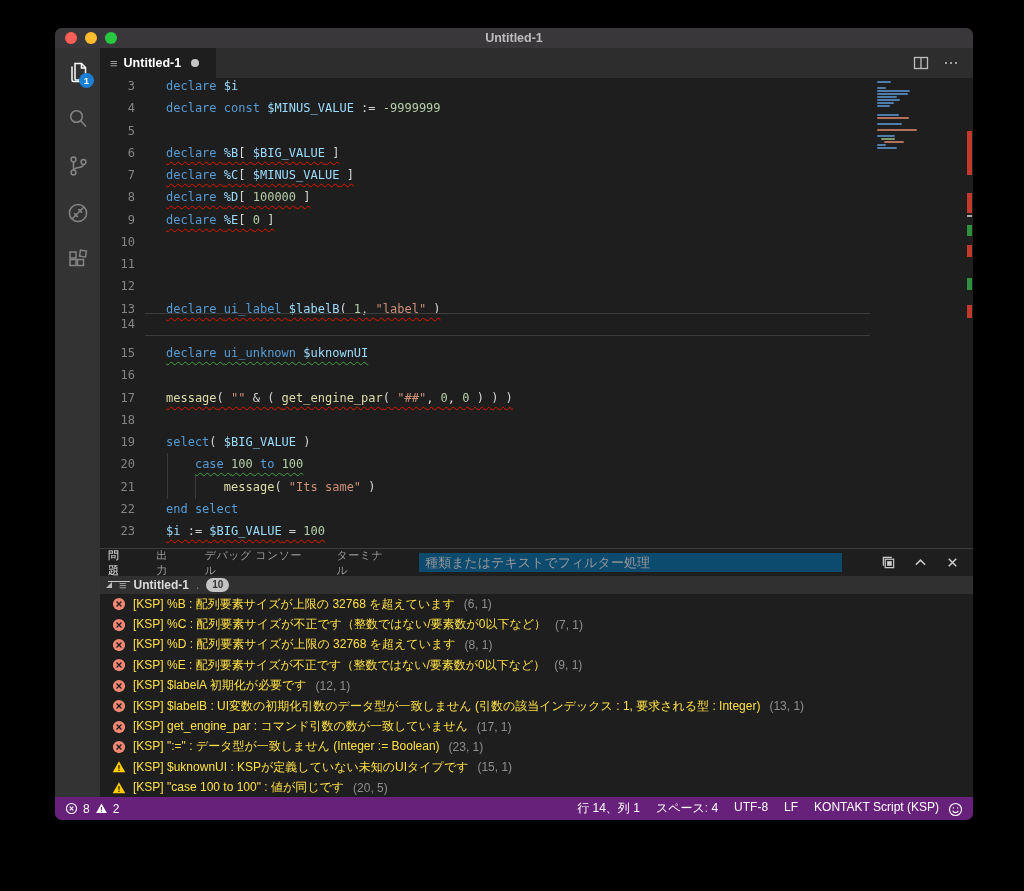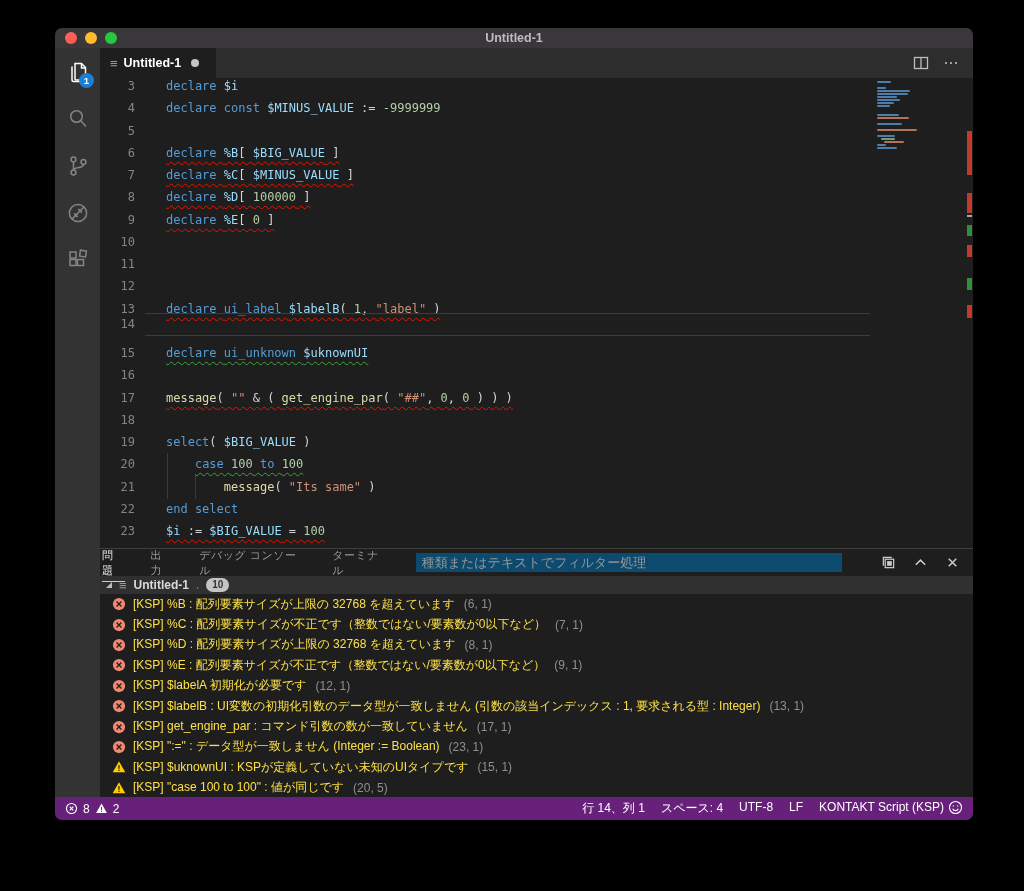--- a/index.html
+++ b/index.html
@@ -41,21 +41,21 @@
   .u-e{text-decoration:underline;text-decoration-style:wavy;text-decoration-color:#e51400;
     text-decoration-thickness:1px;text-underline-offset:3.5px;text-decoration-skip-ink:none;}
   .u-w{text-decoration:underline;text-decoration-style:wavy;text-decoration-color:#3fa33f;
     text-decoration-thickness:1px;text-underline-offset:3.5px;text-decoration-skip-ink:none;}
   .minimap{position:absolute;left:775px;top:0;width:91px;height:470px;}
   .mm-bar{position:absolute;height:2px;border-radius:1px;}
   .overview{position:absolute;left:866px;top:0;width:7px;height:470px;}
   .ov-mark{position:absolute;left:1px;width:5px;}
   
   .panel{position:absolute;left:45px;right:0;top:520px;height:249px;background:#1e1e1e;border-top:1px solid #3e3e3e;box-sizing:border-box;}
-  .panel-tabs{height:27px;display:flex;align-items:center;padding-left:2px;gap:26px;}
+  .panel-tabs{height:27px;display:flex;align-items:center;padding-left:8px;gap:26px;}
   .ptab{font-size:11px;color:#9b9b9b;letter-spacing:.5px;padding:4px 0 3px 0;border-bottom:1px solid transparent;cursor:default;}
   .ptab.active{color:#e7e7e7;border-bottom-color:#cccccc;}
   .panel-filter{margin-left:auto;width:432px;height:19px;background:#0c4a6e;border:none;color:#cccccc;
     font-size:13px;padding:0 6px;box-sizing:border-box;outline:none;}
   .panel-filter::placeholder{color:#989898;}
   .panel-acts{display:flex;align-items:center;gap:17px;padding:0 13px 0 13px;}
   .panel-acts svg{stroke:#cccccc;fill:none;stroke-width:1.3;}
   .group-head{height:18px;background:#303031;display:flex;align-items:center;gap:7px;padding-left:6px;}
   .twisty{width:0;height:0;border-bottom:6px solid #bbbbbb;border-left:6px solid transparent;}
   .gh-label{color:#dadada;font-size:12px;font-weight:bold;}
@@ -63,21 +63,21 @@
   .gh-badge{background:#c4c4c4;color:#333;font-size:10px;font-weight:bold;border-radius:8px;
     padding:1px 6px;line-height:12px;}
   .prob-rows{position:absolute;top:45px;left:0;right:0;bottom:0;overflow:hidden;}
   .prob-row{height:20.4px;display:flex;align-items:center;gap:7px;padding-left:12px;}
   .prob-text{color:#fde047;font-size:12px;white-space:nowrap;}
   .prob-loc{color:#8f8f8f;font-size:12px;margin-left:2px;white-space:nowrap;}
   
   .statusbar{position:absolute;left:0;right:0;bottom:0;height:23px;background:#68217A;display:flex;
     align-items:center;color:#ffffff;font-size:12px;z-index:4;}
   .sb-left{display:flex;align-items:center;gap:5px;margin-left:10px;}
-  .sb-right{margin-left:auto;display:flex;align-items:flex-start;gap:4px;margin-right:10px;}
+  .sb-right{margin-left:auto;display:flex;align-items:flex-end;gap:9px;margin-right:10px;}
   .sb-item{white-space:nowrap;}
 </style>
 </head>
 <body>
 
 <div class="window">
 
   <div class="titlebar">
     <div class="traffic">
       <span class="tl r"></span>

